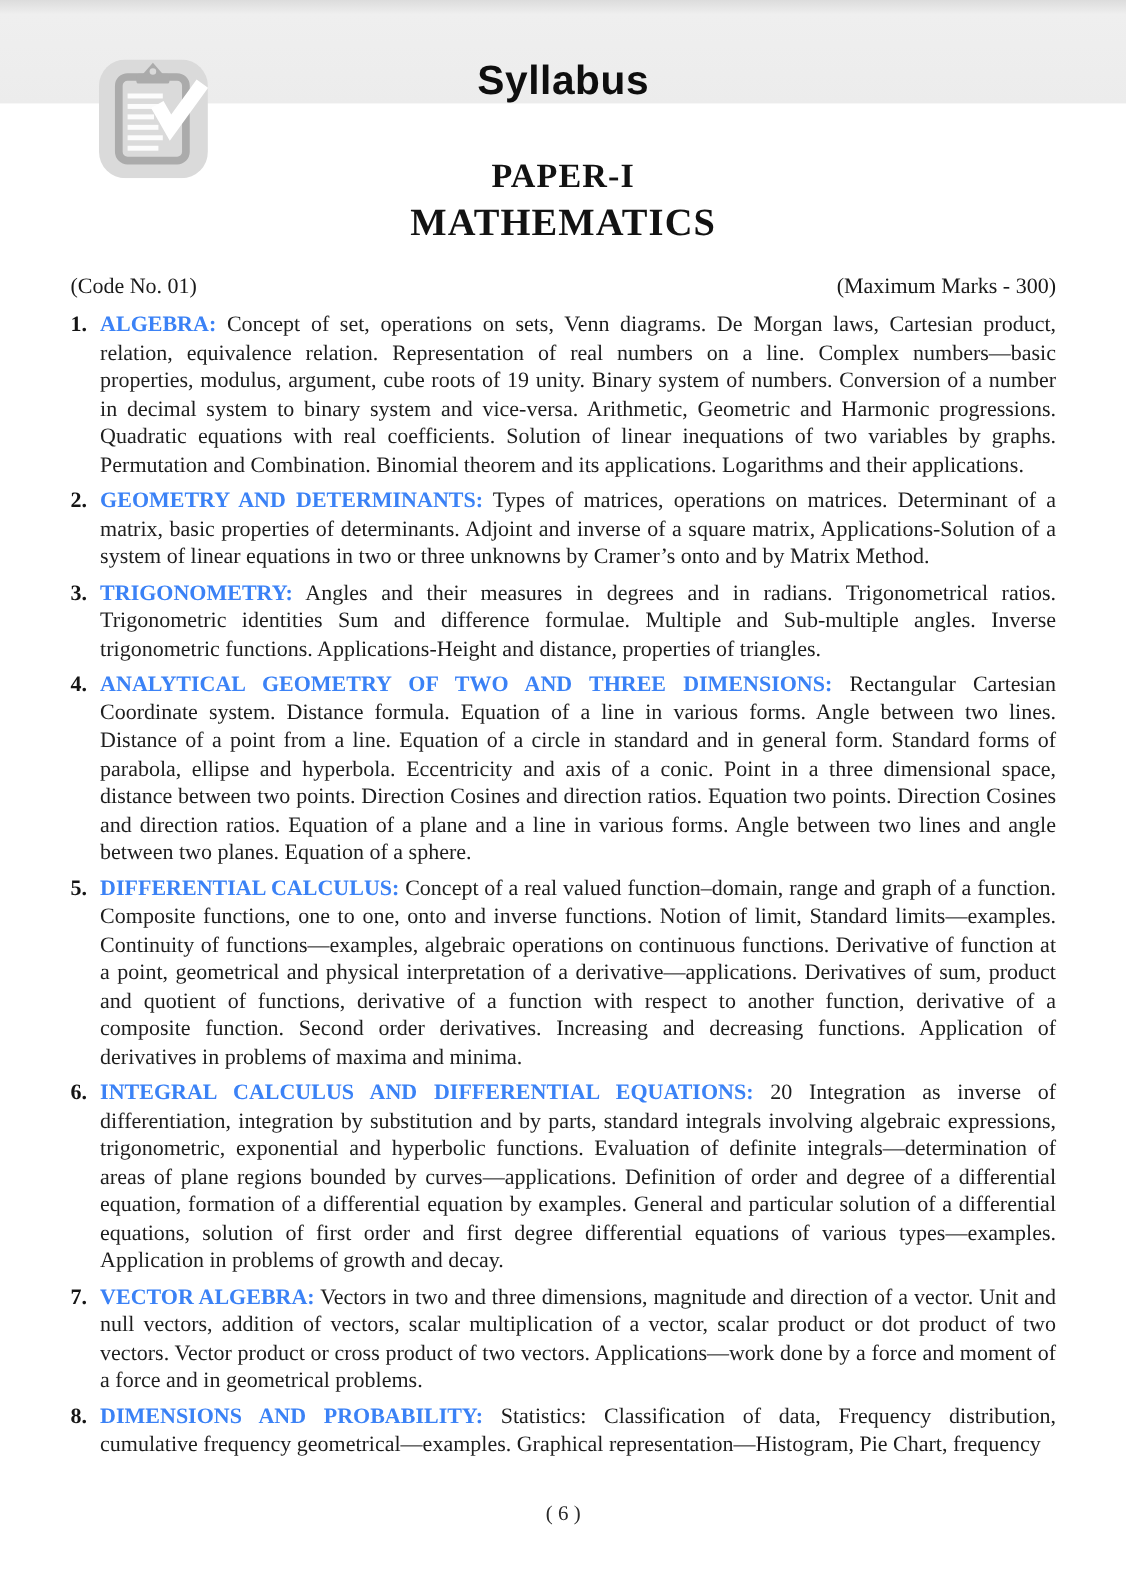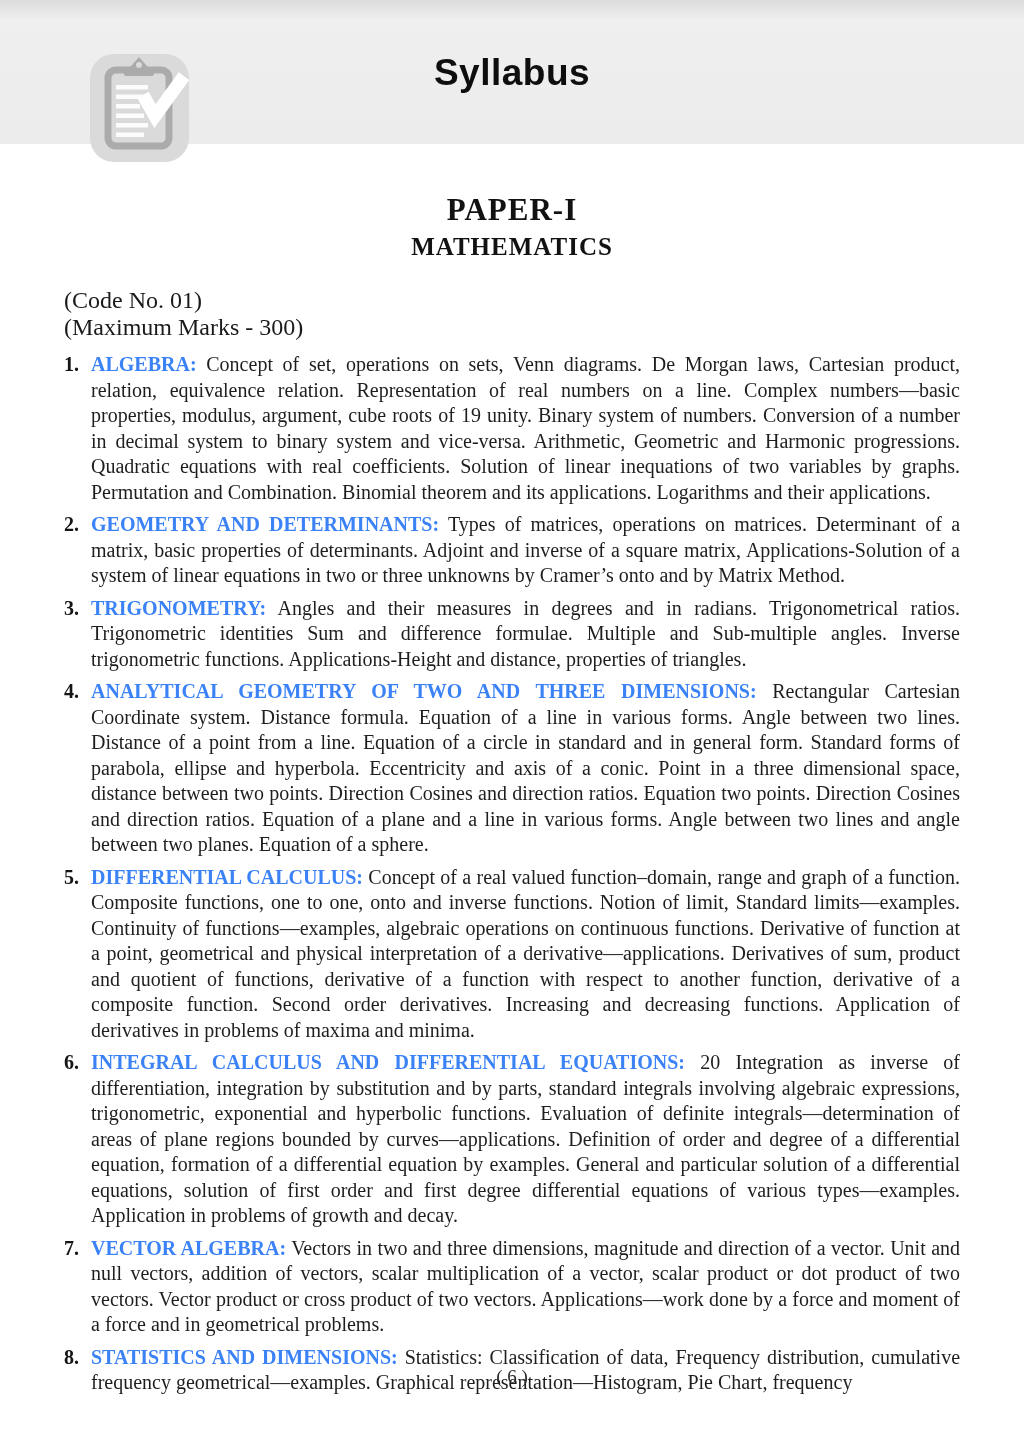--- a/index.html
+++ b/index.html
@@ -5,40 +5,40 @@
   * { margin:0; padding:0; box-sizing:border-box; }
   html,body { width:1024px; height:1440px; }
   body {
     position:relative;
     background:#ffffff;
     overflow:hidden;
     font-family:"Liberation Serif","DejaVu Serif",serif;
     color:#1e1e1e;
   }
   .band {
-    height:144px;
+    height:94px;
     background:linear-gradient(180deg,#dcdcdc 0%,#efefef 14%,#ececec 100%);
   }
   .syllabus-title {
     padding-top:52px;
     text-align:center;
     font-family:"Liberation Sans","DejaVu Sans",sans-serif;
     font-size:37px;
     font-weight:700;
     color:#0e0e0e;
     letter-spacing:.5px;
   }
   .badge { position:absolute; left:90px; top:54px; width:99px; height:108px; }
   .paper-title { margin-top:48px; text-align:center; font-weight:700; color:#121212; }
   .paper-line1 { font-size:31px; letter-spacing:1px; }
-  .paper-line2 { font-size:25px; letter-spacing:1px; margin-top:5px; }
+  .paper-line2 { font-size:35px; letter-spacing:1px; margin-top:5px; }
   .code-row {
     display:flex; justify-content:space-between;
     margin:26px 64px 0;
-    font-size:24px; color:#1a1a1a;flex-direction:column;
+    font-size:20px; color:#1a1a1a;
   }
   .sections { margin:11px 64px 0; }
   .item { display:flex; margin-bottom:7px; font-size:20px; line-height:25.5px; }
   .num { flex:0 0 27px; font-weight:700; color:#151515; }
   .txt { flex:1; text-align:justify; }
   .txt b { font-weight:700; color:#3b82f6; }
   .footer {
     position:absolute; left:0; right:0; top:1366px;
     text-align:center; font-size:19px; color:#2a2a2a;
   }
@@ -101,17 +101,17 @@
   <div class="item">
     <span class="num">6.</span>
     <p class="txt"><b>INTEGRAL CALCULUS AND DIFFERENTIAL EQUATIONS:</b> <span>20 Integration as inverse of differentiation, integration by substitution and by parts, standard integrals involving algebraic expressions, trigonometric, exponential and hyperbolic functions. Evaluation of definite integrals—determination of areas of plane regions bounded by curves—applications. Definition of order and degree of a differential equation, formation of a differential equation by examples. General and particular solution of a differential equations, solution of first order and first degree differential equations of various types—examples. Application in problems of growth and decay.</span></p>
   </div>
   <div class="item">
     <span class="num">7.</span>
     <p class="txt"><b>VECTOR ALGEBRA:</b> <span>Vectors in two and three dimensions, magnitude and direction of a vector. Unit and null vectors, addition of vectors, scalar multiplication of a vector, scalar product or dot product of two vectors. Vector product or cross product of two vectors. Applications—work done by a force and moment of a force and in geometrical problems.</span></p>
   </div>
   <div class="item">
     <span class="num">8.</span>
-    <p class="txt"><b>STATISTICS AND DIMENSIONS:</b> <span>Statistics: Classification of data, Frequency distribution, cumulative frequency geometrical—examples. Graphical representation—Histogram, Pie Chart, frequency</span></p>
+    <p class="txt"><b>DIMENSIONS AND PROBABILITY:</b> <span>Statistics: Classification of data, Frequency distribution, cumulative frequency geometrical—examples. Graphical representation—Histogram, Pie Chart, frequency</span></p>
   </div>
 </div>
 
 <div class="footer">( 6 )</div>
 
 </body></html>

